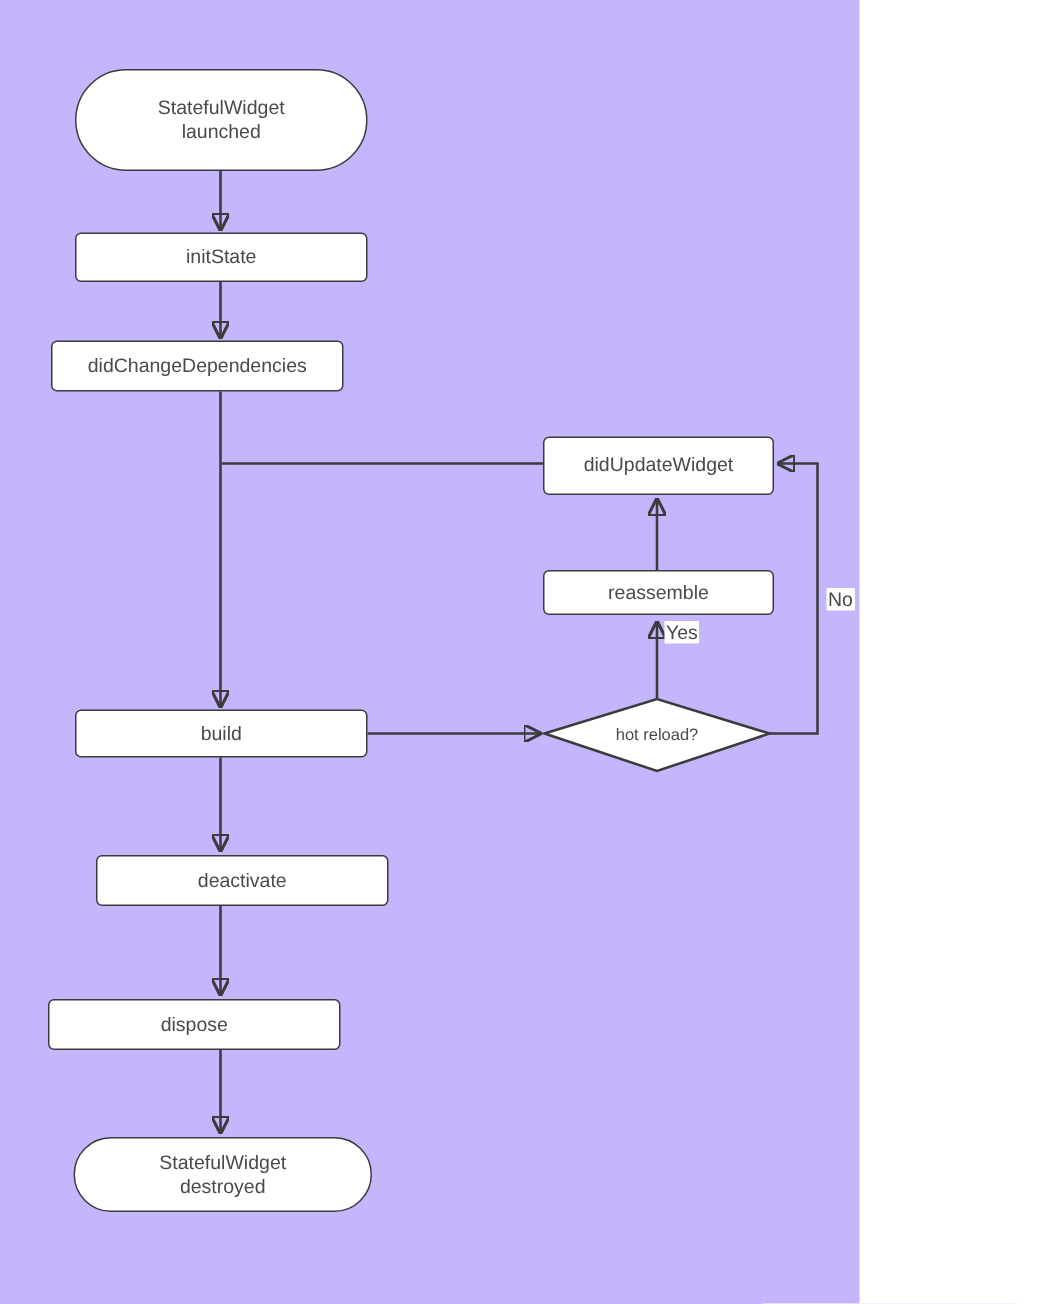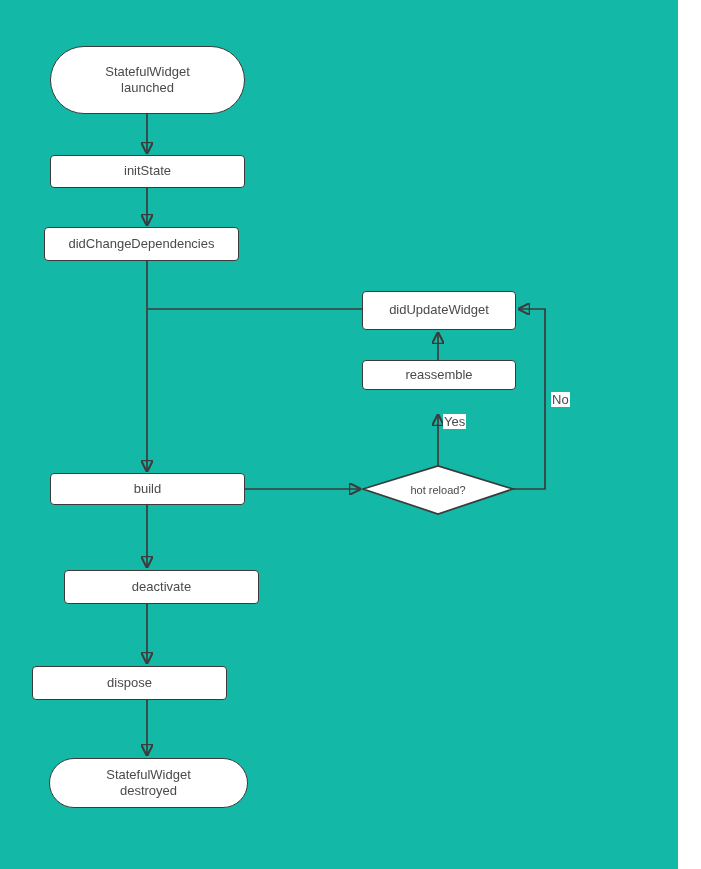--- a/index.html
+++ b/index.html
@@ -1,21 +1,21 @@
 <!DOCTYPE html>
 <html><head>
 <meta charset="utf-8">
 <style>
   * { margin: 0; padding: 0; box-sizing: border-box; }
   html, body { background: #ffffff; }
   .canvas {
     position: relative;
-    width: 678px;
+    width: 573px;
     height: 869px;
-    background: #14b8a6;
+    background: #c4b5fd;
     font-family: "Liberation Sans", "DejaVu Sans", sans-serif;
     overflow: hidden;
   }
   .edges-svg {
     position: absolute;
     left: 0; top: 0;
     width: 701px; height: 869px;
   }
   .edges-svg path, .edges-svg polygon {
     fill: none;
@@ -53,23 +53,23 @@
   .edge-label {
     position: absolute;
     color: #4a4a4a;
     font-size: 13px;
     background: #ffffff;
     padding: 0 1px;
   }
   
   #n-launched     { left: 50px;  top: 46px;  width: 195px; height: 68px; }
   #n-initstate    { left: 50px;  top: 155px; width: 195px; height: 33px; }
-  #n-dcd          { left: 44px;  top: 227px; width: 195px; height: 34px; }
+  #n-dcd          { left: 34px;  top: 227px; width: 195px; height: 34px; }
   #n-duw          { left: 362px; top: 291px; width: 154px; height: 39px; }
-  #n-reassemble   { left: 362px; top: 360px; width: 154px; height: 30px; }
+  #n-reassemble   { left: 362px; top: 380px; width: 154px; height: 30px; }
   #n-build        { left: 50px;  top: 473px; width: 195px; height: 32px; }
   #n-hotreload    { left: 363px; top: 466px; width: 150px; height: 48px; }
   #n-deactivate   { left: 64px;  top: 570px; width: 195px; height: 34px; }
   #n-dispose      { left: 32px;  top: 666px; width: 195px; height: 34px; }
   #n-destroyed    { left: 49px;  top: 758px; width: 199px; height: 50px; border-radius: 25px; }
   #lbl-yes { left: 443px; top: 414px; }
   #lbl-no  { left: 551px; top: 392px; }
 </style>
 </head>
 <body>

